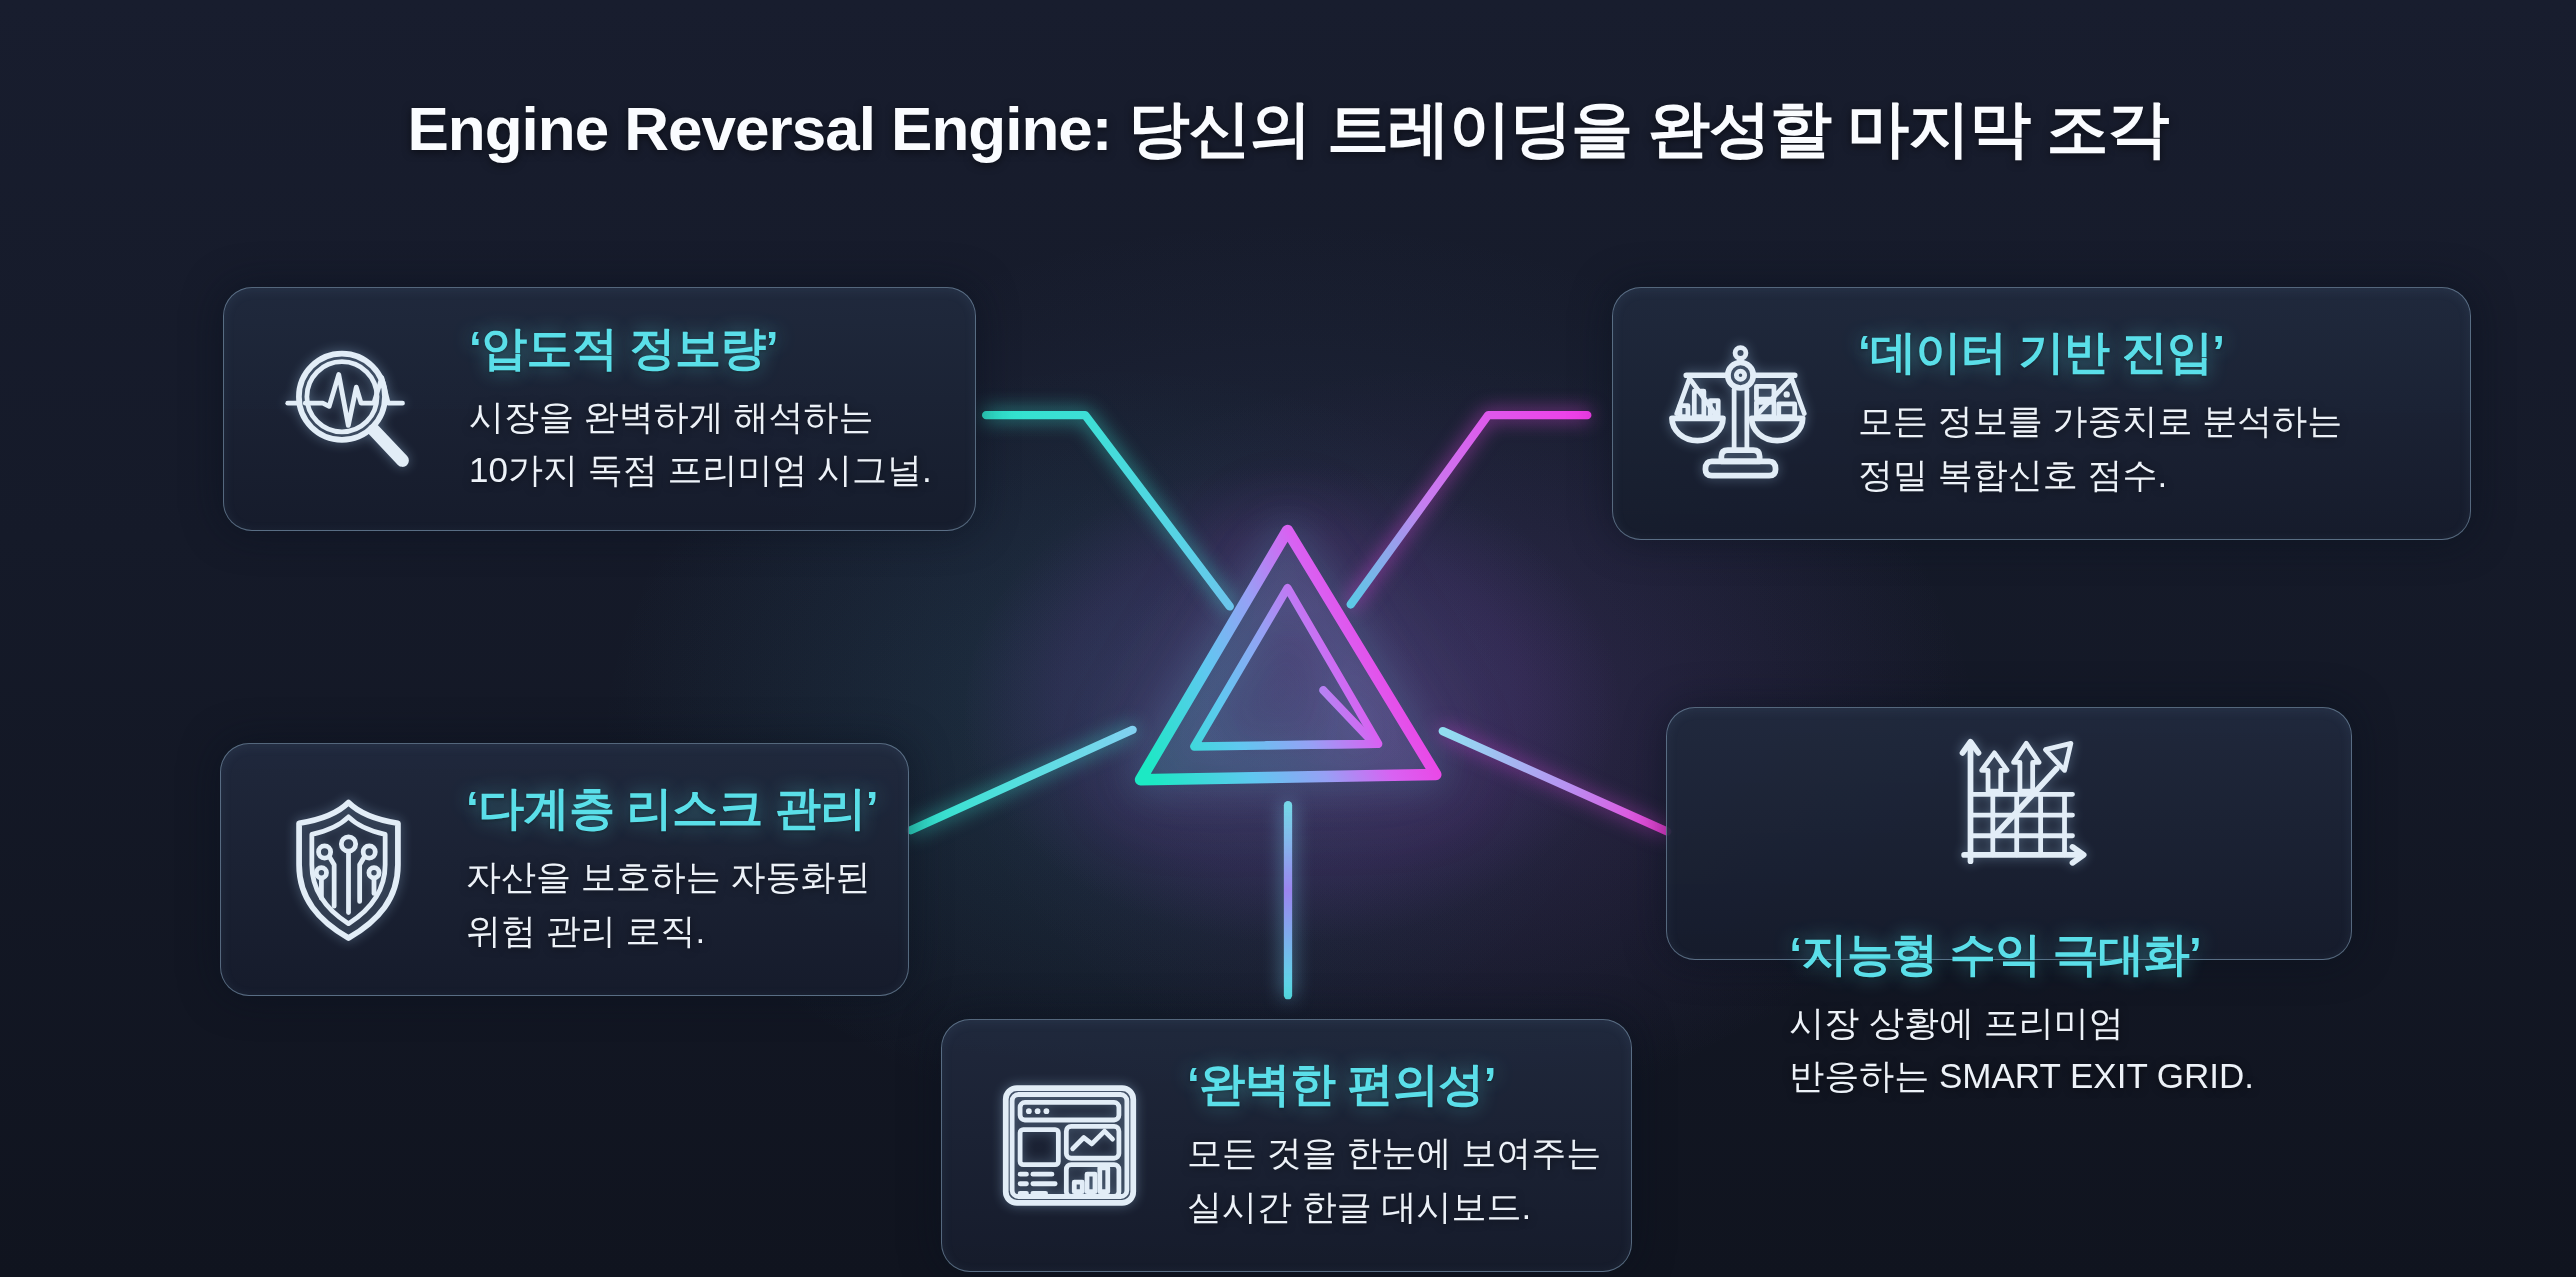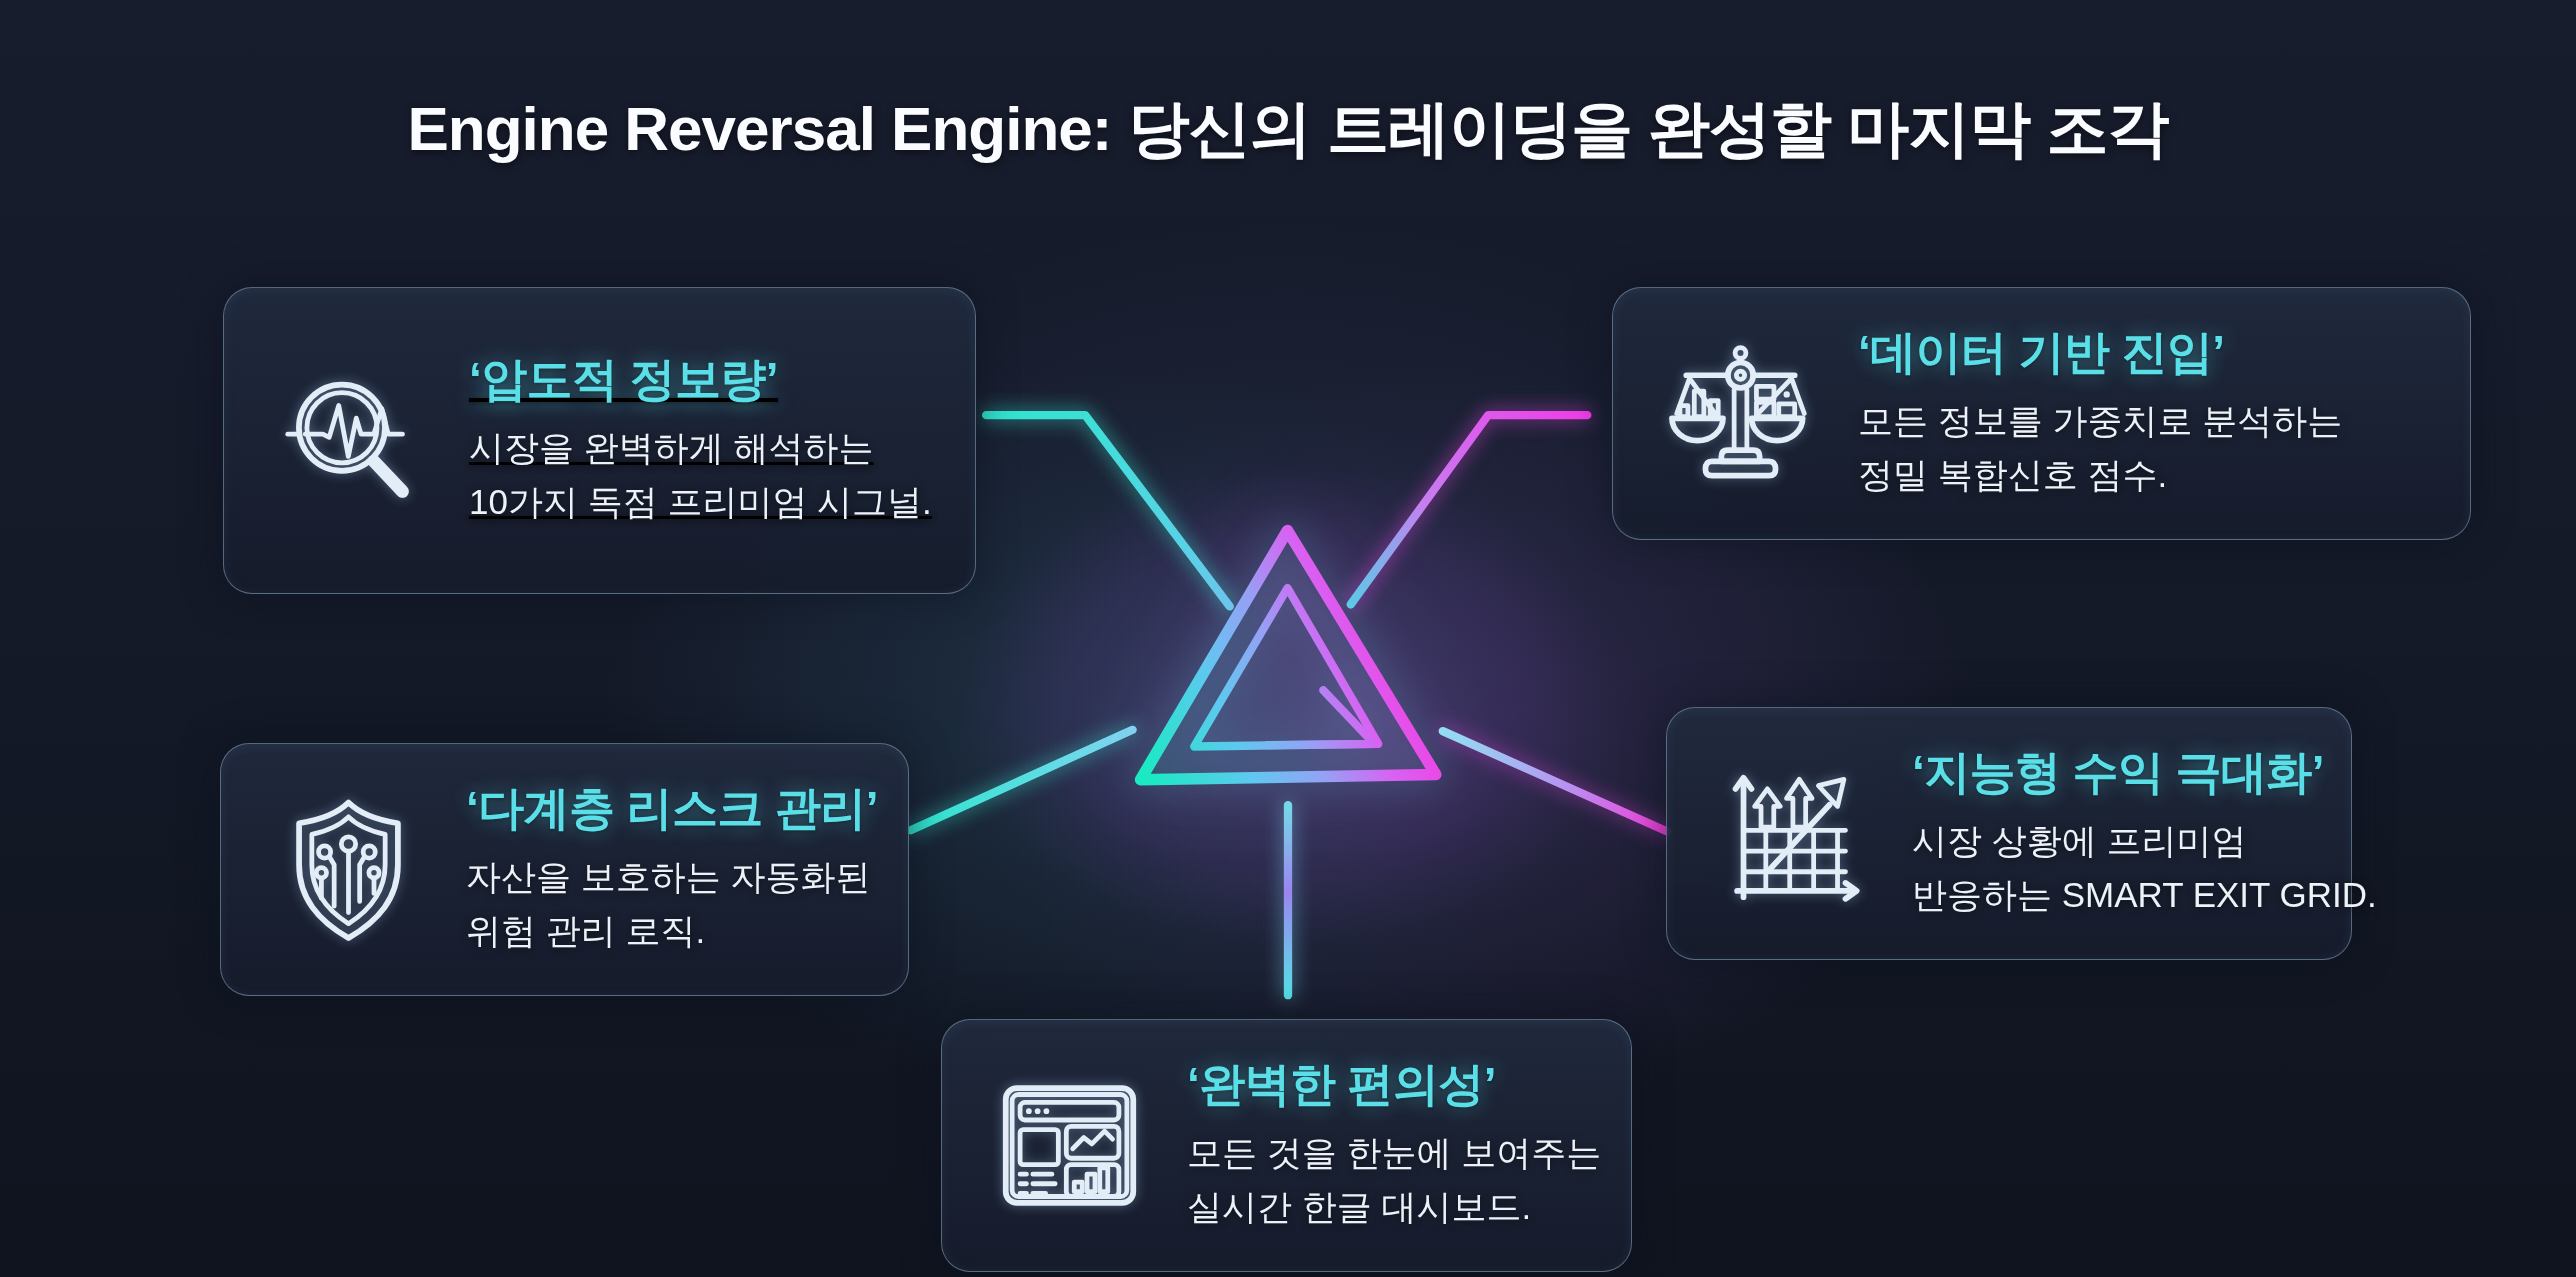--- a/index.html
+++ b/index.html
@@ -31,24 +31,24 @@
   .card-text { display:flex; flex-direction:column; }
   .card-title {
     font-size:46px; font-weight:800; letter-spacing:-0.6px; line-height:1.15; white-space:nowrap;
     color:#5adfe9; margin-bottom:15.3px;
     text-shadow:0 0 19px rgba(90,223,233,0.45), 0 1.3px 3.8px rgba(0,0,0,0.5);
   }
   .card-line {
     font-size:35px; font-weight:500; line-height:1.52; color:#edf2f8; white-space:nowrap;
     text-shadow:0 1.3px 9px rgba(0,0,0,0.55);
   }
-  #card-signals   { left:223px;  top:287px;  width:753px; height:307px;text-decoration:underline; }
+  #card-signals   { left:223px;  top:287px;  width:753px; height:244px; }
   #card-entry     { left:1612px; top:287px;  width:859px; height:253px; }
   #card-risk      { left:220px;  top:707px; width:689px; height:253px;margin-top:36px; }
-  #card-profit    { left:1666px; top:707px; width:686px; height:253px; }
+  #card-profit    { left:1666px; top:707px; width:686px; height:253px;flex-direction:column; }
   #card-dashboard { left:941px; top:996px; width:691px; height:253px;margin-top:23px; }
 
   .center-haze {
     position:absolute; left:870px; top:397px; width:844px; height:614px; border-radius:50%;
     background:radial-gradient(closest-side, rgba(120,140,215,0.17), rgba(155,75,220,0.09) 55%, rgba(0,0,0,0) 78%);
     pointer-events:none;
   }
   .connector-svg, .logo-svg { position:absolute; pointer-events:none; }
   .connector-svg { left:0; top:0; }
   .logo-svg { left:1120px; top:519px; }

